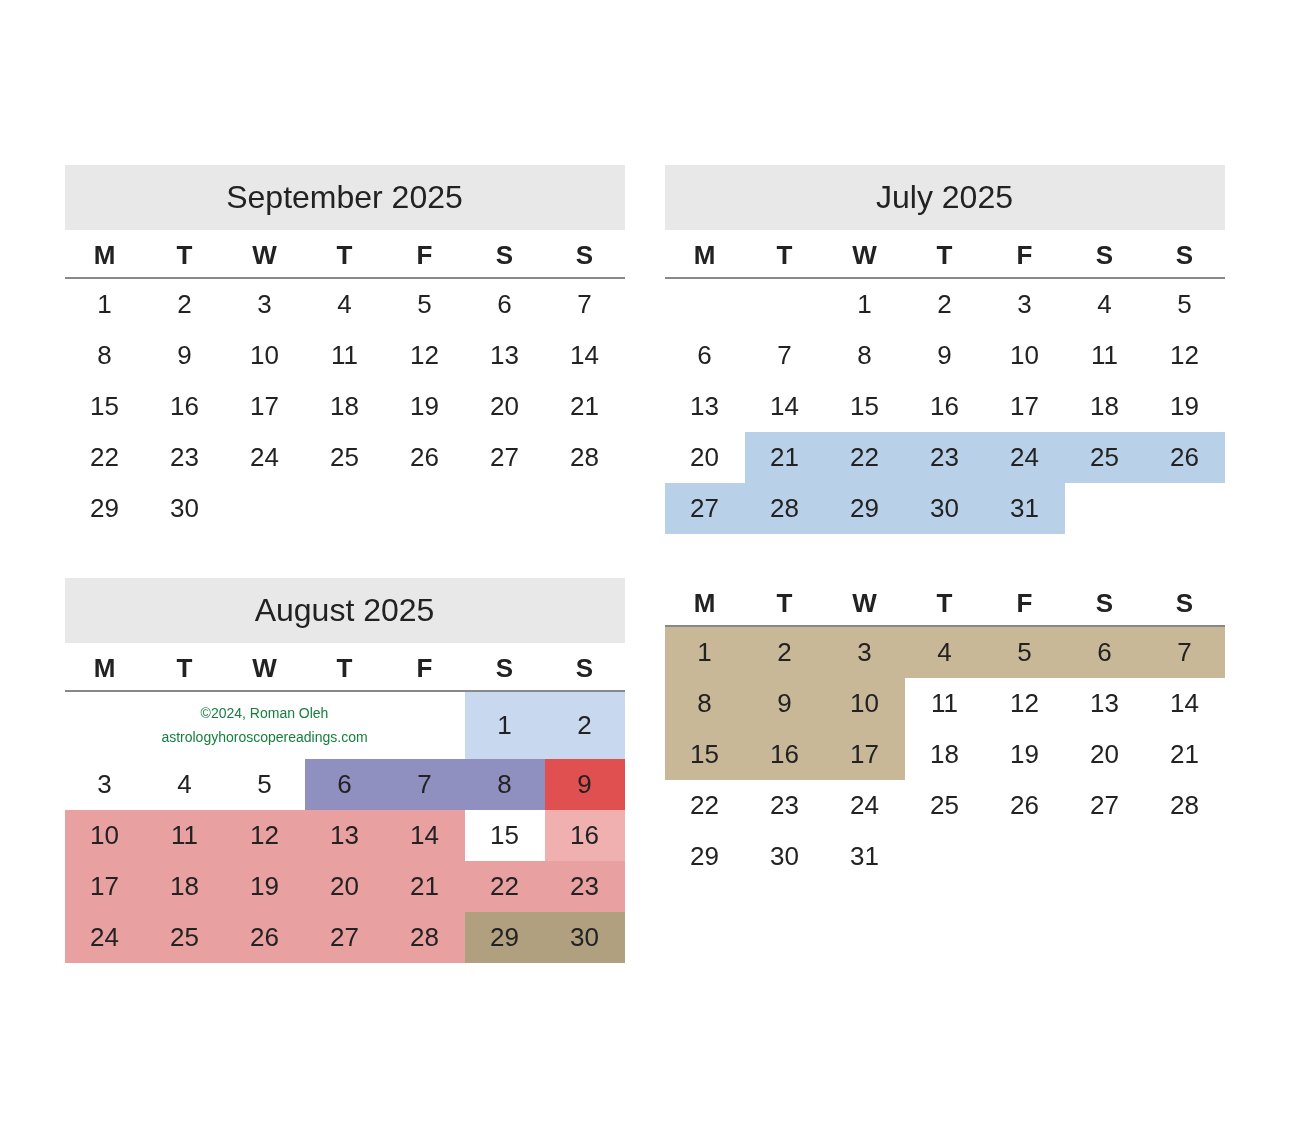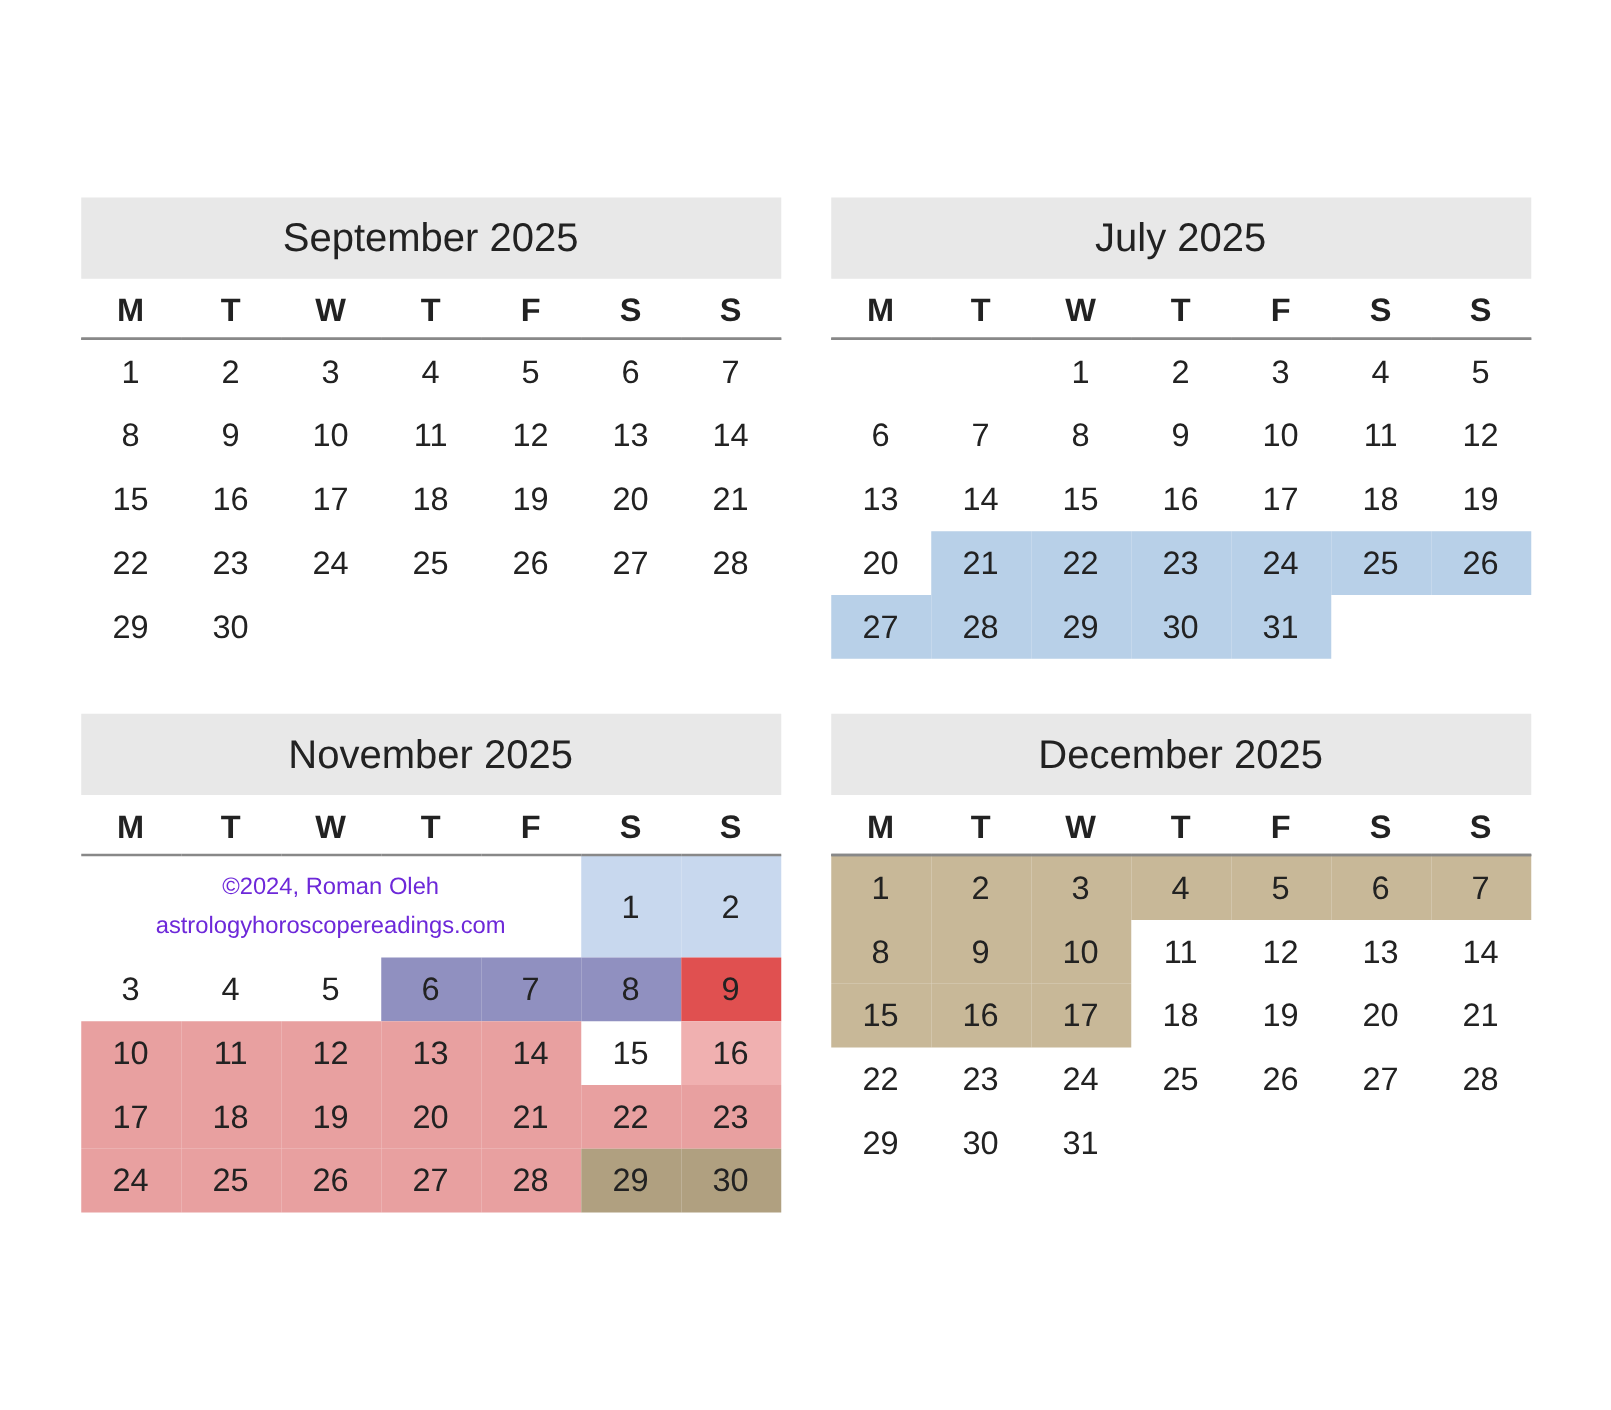--- a/index.html
+++ b/index.html
@@ -71,22 +71,22 @@
       background: #f0b0b0;
     }
     .highlight-tan {
       background: #b0a080;
     }
     
     .highlight-tan-light {
       background: #c8b898;
     }
     .copyright {
-      font-size: 19px;
-      color: #6d28d9;
+      font-size: 14px;
+      color: #15803d;
       line-height: 1.4;
       padding: 2px 0;
     }
     .copyright-cell {
       text-align: left;
       padding-left: 2px;
     }
   </style>
 </head>
 <body>
@@ -215,21 +215,21 @@
           <td class="highlight-blue">30</td>
           <td class="highlight-blue">31</td>
           <td></td>
           <td></td>
         </tr>
       </tbody>
     </table>
   </div>
 
   <div class="month-calendar">
-    <div class="month-title">November 2025</div>
+    <div class="month-title">August 2025</div>
     <table class="cal-table">
       <thead>
         <tr>
           <th>M</th>
           <th>T</th>
           <th>W</th>
           <th>T</th>
           <th>F</th>
           <th>S</th>
           <th>S</th>
@@ -278,21 +278,20 @@
           <td class="highlight-pink">27</td>
           <td class="highlight-pink">28</td>
           <td class="highlight-tan">29</td>
           <td class="highlight-tan">30</td>
         </tr>
       </tbody>
     </table>
   </div>
 
   <div class="month-calendar">
-    <div class="month-title">December 2025</div>
     <table class="cal-table">
       <thead>
         <tr>
           <th>M</th>
           <th>T</th>
           <th>W</th>
           <th>T</th>
           <th>F</th>
           <th>S</th>
           <th>S</th>

